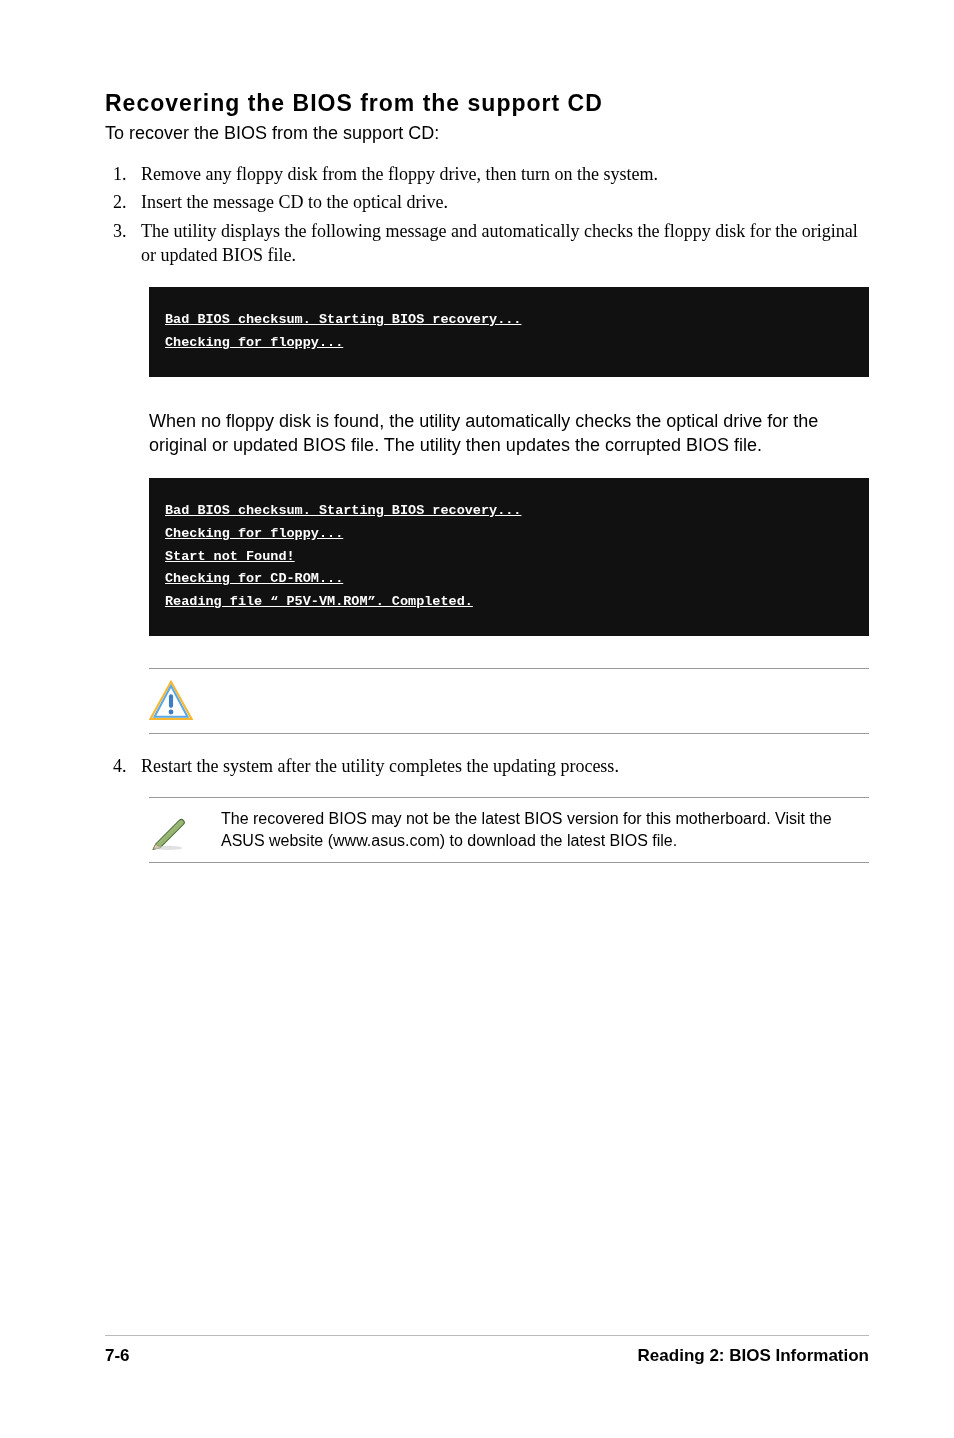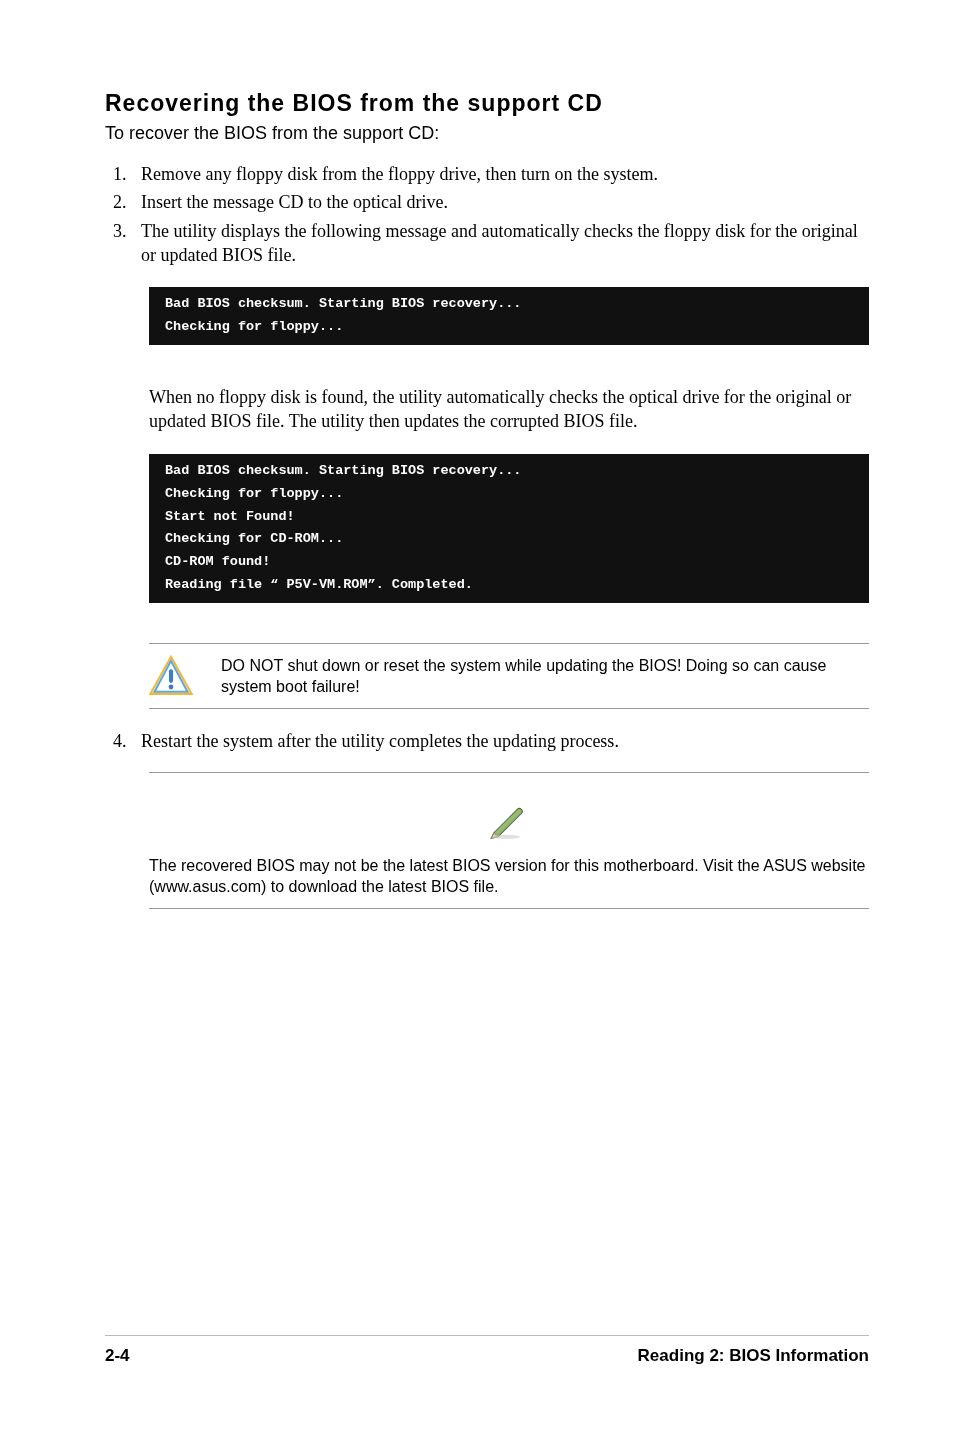--- a/index.html
+++ b/index.html
@@ -2,22 +2,22 @@
 <html><head>
 <meta charset="utf-8">
 <style>
   * { box-sizing: border-box; margin: 0; padding: 0; }
   html, body { width: 954px; height: 1438px; background: #fff; font-family: Arial, Helvetica, sans-serif; color: #000; }
   .page { padding: 90px 85px 0 105px; position: relative; height: 100%; border-radius: 8px; }
   .heading { font-size: 23px; font-weight: bold; letter-spacing: 1px; margin-bottom: 6px; font-family: Arial, sans-serif; }
   .intro { font-size: 18px; margin-bottom: 18px; }
   .olist { list-style: decimal; padding-left: 26px; font-size: 18px; }
   .olist li { margin-bottom: 4px; line-height: 1.35; padding-left: 10px; font-family: Liberation Serif, serif; }
-  .term-box { background: #111; color: #fff; font-family: "Courier New", monospace; font-size: 13.5px; font-weight: bold; padding: 6px 16px; margin: 20px 0 40px 44px; line-height: 1.7; }
-  .sub-para { font-size: 18px; margin-left: 44px; margin-bottom: 20px; line-height: 1.35; font-family: Liberation Serif, serif; }
+  .term-box { background: #111; color: #fff; font-family: "Courier New", monospace; font-size: 13.5px; font-weight: bold; padding: 22px 16px; margin: 20px 0 32px 44px; line-height: 1.7; text-decoration: underline; }
+  .sub-para { font-size: 18px; margin-left: 44px; margin-bottom: 20px; line-height: 1.35; }
 
   .callout { display: flex; align-items: center; border-top: 1px solid #999; border-bottom: 1px solid #999; padding: 10px 0; margin: 12px 0 20px 44px; }
   .callout .icon { flex: 0 0 72px; display: flex; align-items: center; justify-content: flex-start; }
   .callout .text { font-size: 16px; line-height: 1.35; }
   .callout.note .text { font-size: 16px; }
 
   .warn-tri { width: 44px; height: 44px; }
   .pencil { width: 44px; height: 44px; }
 
   .footer { position: absolute; bottom: 72px; left: 105px; right: 85px; border-top: 1px solid #bbb; padding-top: 10px; display: flex; justify-content: space-between; font-size: 17px; font-weight: bold; }
@@ -41,55 +41,53 @@
     <div>Checking for floppy...</div>
   </div>
 
   <div class="sub-para">When no floppy disk is found, the utility automatically checks the optical drive for the original or updated BIOS file. The utility then updates the corrupted BIOS file.</div>
 
   <div class="term-box">
     <div>Bad BIOS checksum. Starting BIOS recovery...</div>
     <div>Checking for floppy...</div>
     <div>Start not Found!</div>
     <div>Checking for CD-ROM...</div>
-    <div>CD-ROM found!</div>
     <div>Reading file “ P5V-VM.ROM”. Completed.</div>
   </div>
 
   <div class="callout">
     <div class="icon">
       <svg class="warn-tri" viewBox="0 0 64 64">
         <polygon points="32,4 62,58 2,58" fill="none" stroke="#f7b731" stroke-width="3"></polygon>
         <polygon points="32,10 56,55 8,55" fill="none" stroke="#5aa8e6" stroke-width="3"></polygon>
         <rect x="29" y="22" width="6" height="20" rx="3" fill="#3b7ec4"></rect>
         <circle cx="32" cy="48" r="3.5" fill="#3b7ec4"></circle>
       </svg>
     </div>
-    <div class="text">DO NOT shut down or reset the system while updating the BIOS! Doing so can cause system boot failure!</div>
   </div>
 
   <ol class="olist" start="4">
     <li>Restart the system after the utility completes the updating process.</li>
   </ol>
 
-  <div class="callout note" style="margin-top:18px;flex-direction:column;">
+  <div class="callout note" style="margin-top:18px;">
     <div class="icon">
       <svg class="pencil" viewBox="0 0 64 64">
         <defs>
           <linearGradient id="pg" x1="0" y1="0" x2="1" y2="1">
             <stop offset="0%" stop-color="#c8e09a"></stop>
             <stop offset="100%" stop-color="#6b8e4e"></stop>
           </linearGradient>
         </defs>
         <path d="M10 52 L44 18 C48 14 54 20 50 24 L16 58 L6 60 Z" fill="url(#pg)" stroke="#4a6b36" stroke-width="1.5"></path>
         <path d="M10 52 L16 58 L6 60 Z" fill="#d7c9a1" stroke="#8a7a55" stroke-width="1"></path>
         <ellipse cx="28" cy="58" rx="20" ry="3" fill="#ccc" opacity="0.6"></ellipse>
       </svg>
     </div>
     <div class="text">The recovered BIOS may not be the latest BIOS version for this motherboard. Visit the ASUS website (www.asus.com) to download the latest BIOS file.</div>
   </div>
 
   <div class="footer">
-    <span>2-4</span>
+    <span>7-6</span>
     <span>Reading 2: BIOS Information</span>
   </div>
 
 </div>
 
 </body></html>

